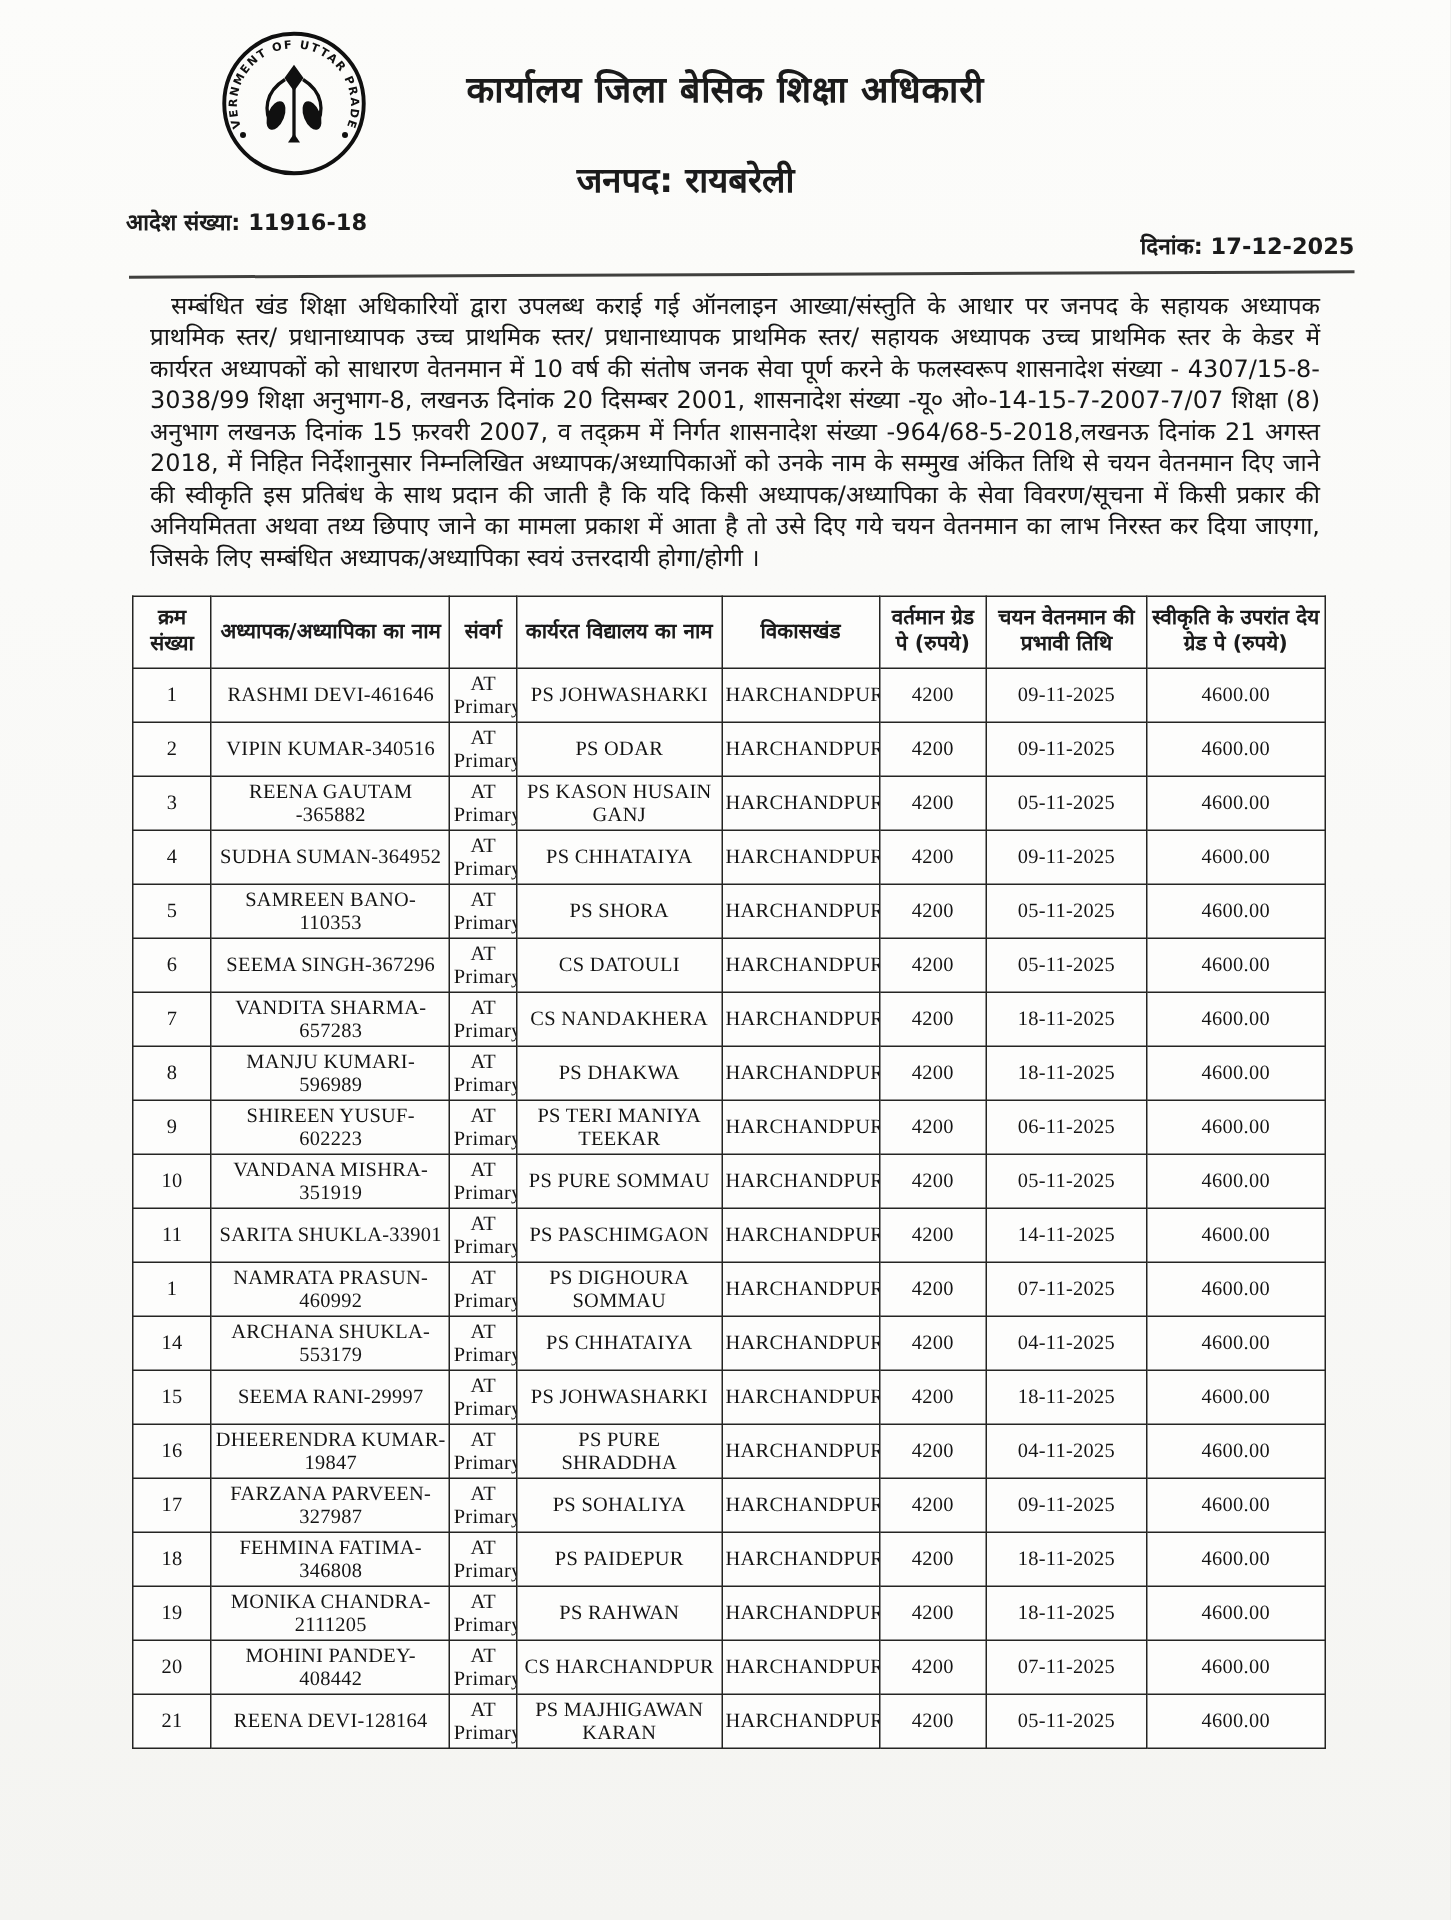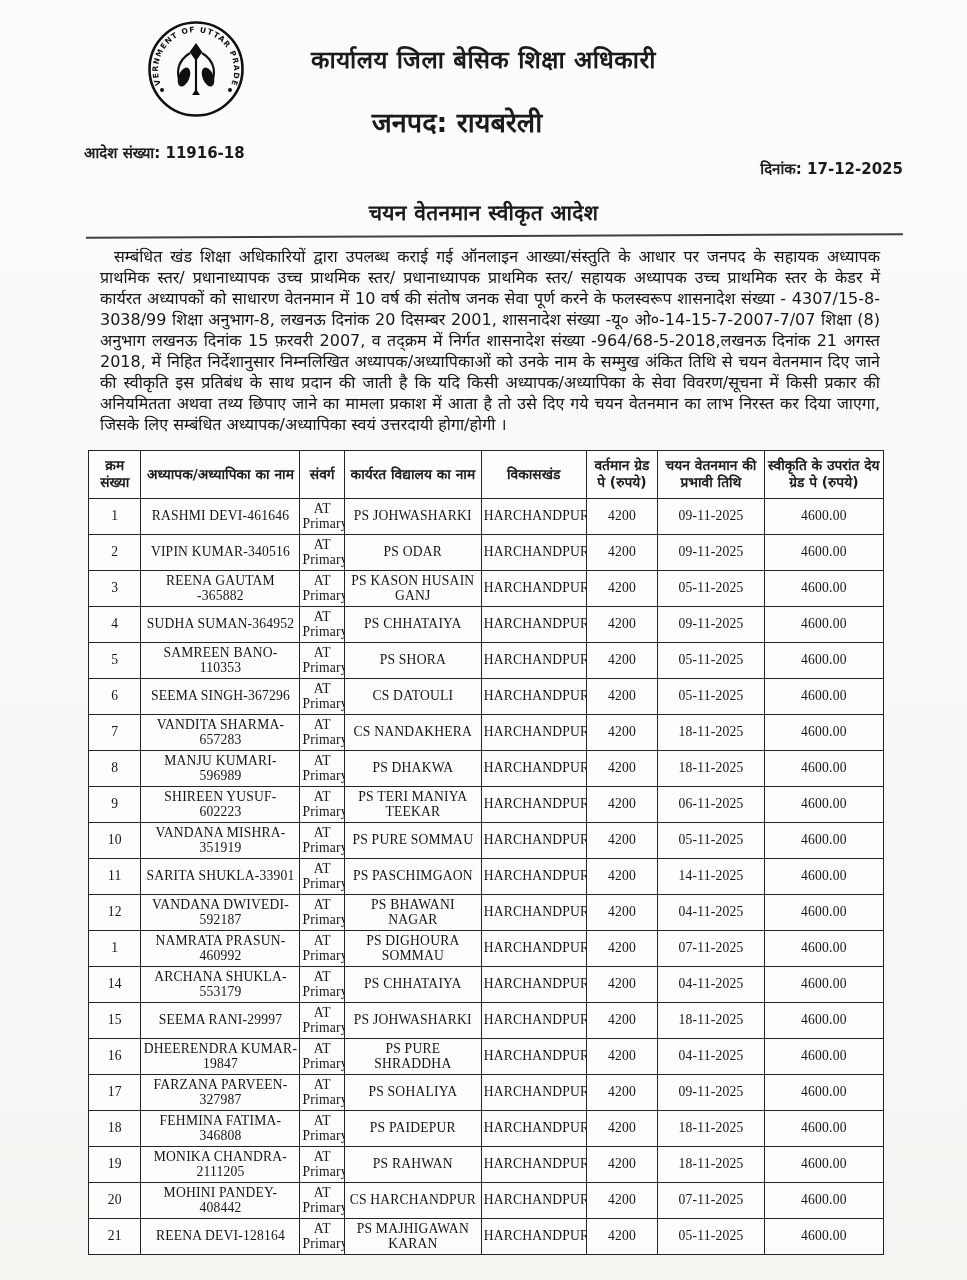--- a/index.html
+++ b/index.html
@@ -9,21 +9,21 @@
     background:linear-gradient(180deg,#fcfcfa 0%,#f8f8f6 60%,#f4f4f1 100%);
     font-family:"DejaVu Sans", sans-serif;
     color:#1b1b1b;
   }
   .page { position:relative; width:967px; height:1280px; padding-top:16px; }
 
   
   .letterhead { position:relative; text-align:center; }
   .seal { position:absolute; left:146px; top:2px; width:100px; height:102px; }
   .office-title { font-size:24px; font-weight:bold; letter-spacing:.5px; padding-top:26px; }
-  .district-title { font-size:27px; font-weight:bold; margin-top:28px; padding-right:53px; }
+  .district-title { font-size:23px; font-weight:bold; margin-top:28px; padding-right:53px; }
 
   
   .meta-row { display:flex; justify-content:space-between; align-items:flex-start;
               padding:0 64px 0 84px; margin-top:2px; }
   .order-number { font-size:15px; font-weight:bold; }
   .order-date   { font-size:15px; font-weight:bold; margin-top:16px; }
 
   
   .order-title { text-align:center; font-size:21px; font-weight:bold; margin-top:20px; letter-spacing:.3px; }
   .rule { border:none; border-top:2.2px solid #40403e; margin:9px 64px 0 86px;
@@ -89,21 +89,20 @@
     </div>
     <h1 class="office-title">कार्यालय जिला बेसिक शिक्षा अधिकारी</h1>
     <h2 class="district-title">जनपद: रायबरेली</h2>
   </div>
 
   <div class="meta-row">
     <span class="order-number">आदेश संख्या: 11916-18</span>
     <span class="order-date">दिनांक: 17-12-2025</span>
   </div>
 
-  <div class="order-title">चयन वेतनमान स्वीकृत आदेश</div>
   <hr class="rule">
 
   <p class="body-text">सम्बंधित खंड शिक्षा अधिकारियों द्वारा उपलब्ध कराई गई ऑनलाइन आख्या/संस्तुति के आधार पर जनपद के सहायक अध्यापक प्राथमिक स्तर/ प्रधानाध्यापक उच्च प्राथमिक स्तर/ प्रधानाध्यापक प्राथमिक स्तर/ सहायक अध्यापक उच्च प्राथमिक स्तर के केडर में कार्यरत अध्यापकों को साधारण वेतनमान में 10 वर्ष की संतोष जनक सेवा पूर्ण करने के फलस्वरूप शासनादेश संख्या - 4307/15-8-3038/99 शिक्षा अनुभाग-8, लखनऊ दिनांक 20 दिसम्बर 2001, शासनादेश संख्या -यू० ओ०-14-15-7-2007-7/07 शिक्षा (8) अनुभाग लखनऊ दिनांक 15 फ़रवरी 2007, व तद्क्रम में निर्गत शासनादेश संख्या -964/68-5-2018,लखनऊ दिनांक 21 अगस्त 2018, में निहित निर्देशानुसार निम्नलिखित अध्यापक/अध्यापिकाओं को उनके नाम के सम्मुख अंकित तिथि से चयन वेतनमान दिए जाने की स्वीकृति इस प्रतिबंध के साथ प्रदान की जाती है कि यदि किसी अध्यापक/अध्यापिका के सेवा विवरण/सूचना में किसी प्रकार की अनियमितता अथवा तथ्य छिपाए जाने का मामला प्रकाश में आता है तो उसे दिए गये चयन वेतनमान का लाभ निरस्त कर दिया जाएगा, जिसके लिए सम्बंधित अध्यापक/अध्यापिका स्वयं उत्तरदायी होगा/होगी ।</p>
 
   <table class="order-table">
     <colgroup>
       <col style="width:6.6%">
         <col style="width:20%">
         <col style="width:5.6%">
         <col style="width:17.2%">
@@ -229,30 +228,20 @@
       <td>11</td>
       <td>SARITA SHUKLA-33901</td>
       <td>AT Primary</td>
       <td>PS PASCHIMGAON</td>
       <td>HARCHANDPUR</td>
       <td>4200</td>
       <td>14-11-2025</td>
       <td>4600.00</td>
     </tr>
         <tr>
-      <td>12</td>
-      <td>VANDANA DWIVEDI-592187</td>
-      <td>AT Primary</td>
-      <td>PS BHAWANI NAGAR</td>
-      <td>HARCHANDPUR</td>
-      <td>4200</td>
-      <td>04-11-2025</td>
-      <td>4600.00</td>
-    </tr>
-        <tr>
       <td>1</td>
       <td>NAMRATA PRASUN-460992</td>
       <td>AT Primary</td>
       <td>PS DIGHOURA SOMMAU</td>
       <td>HARCHANDPUR</td>
       <td>4200</td>
       <td>07-11-2025</td>
       <td>4600.00</td>
     </tr>
         <tr>

